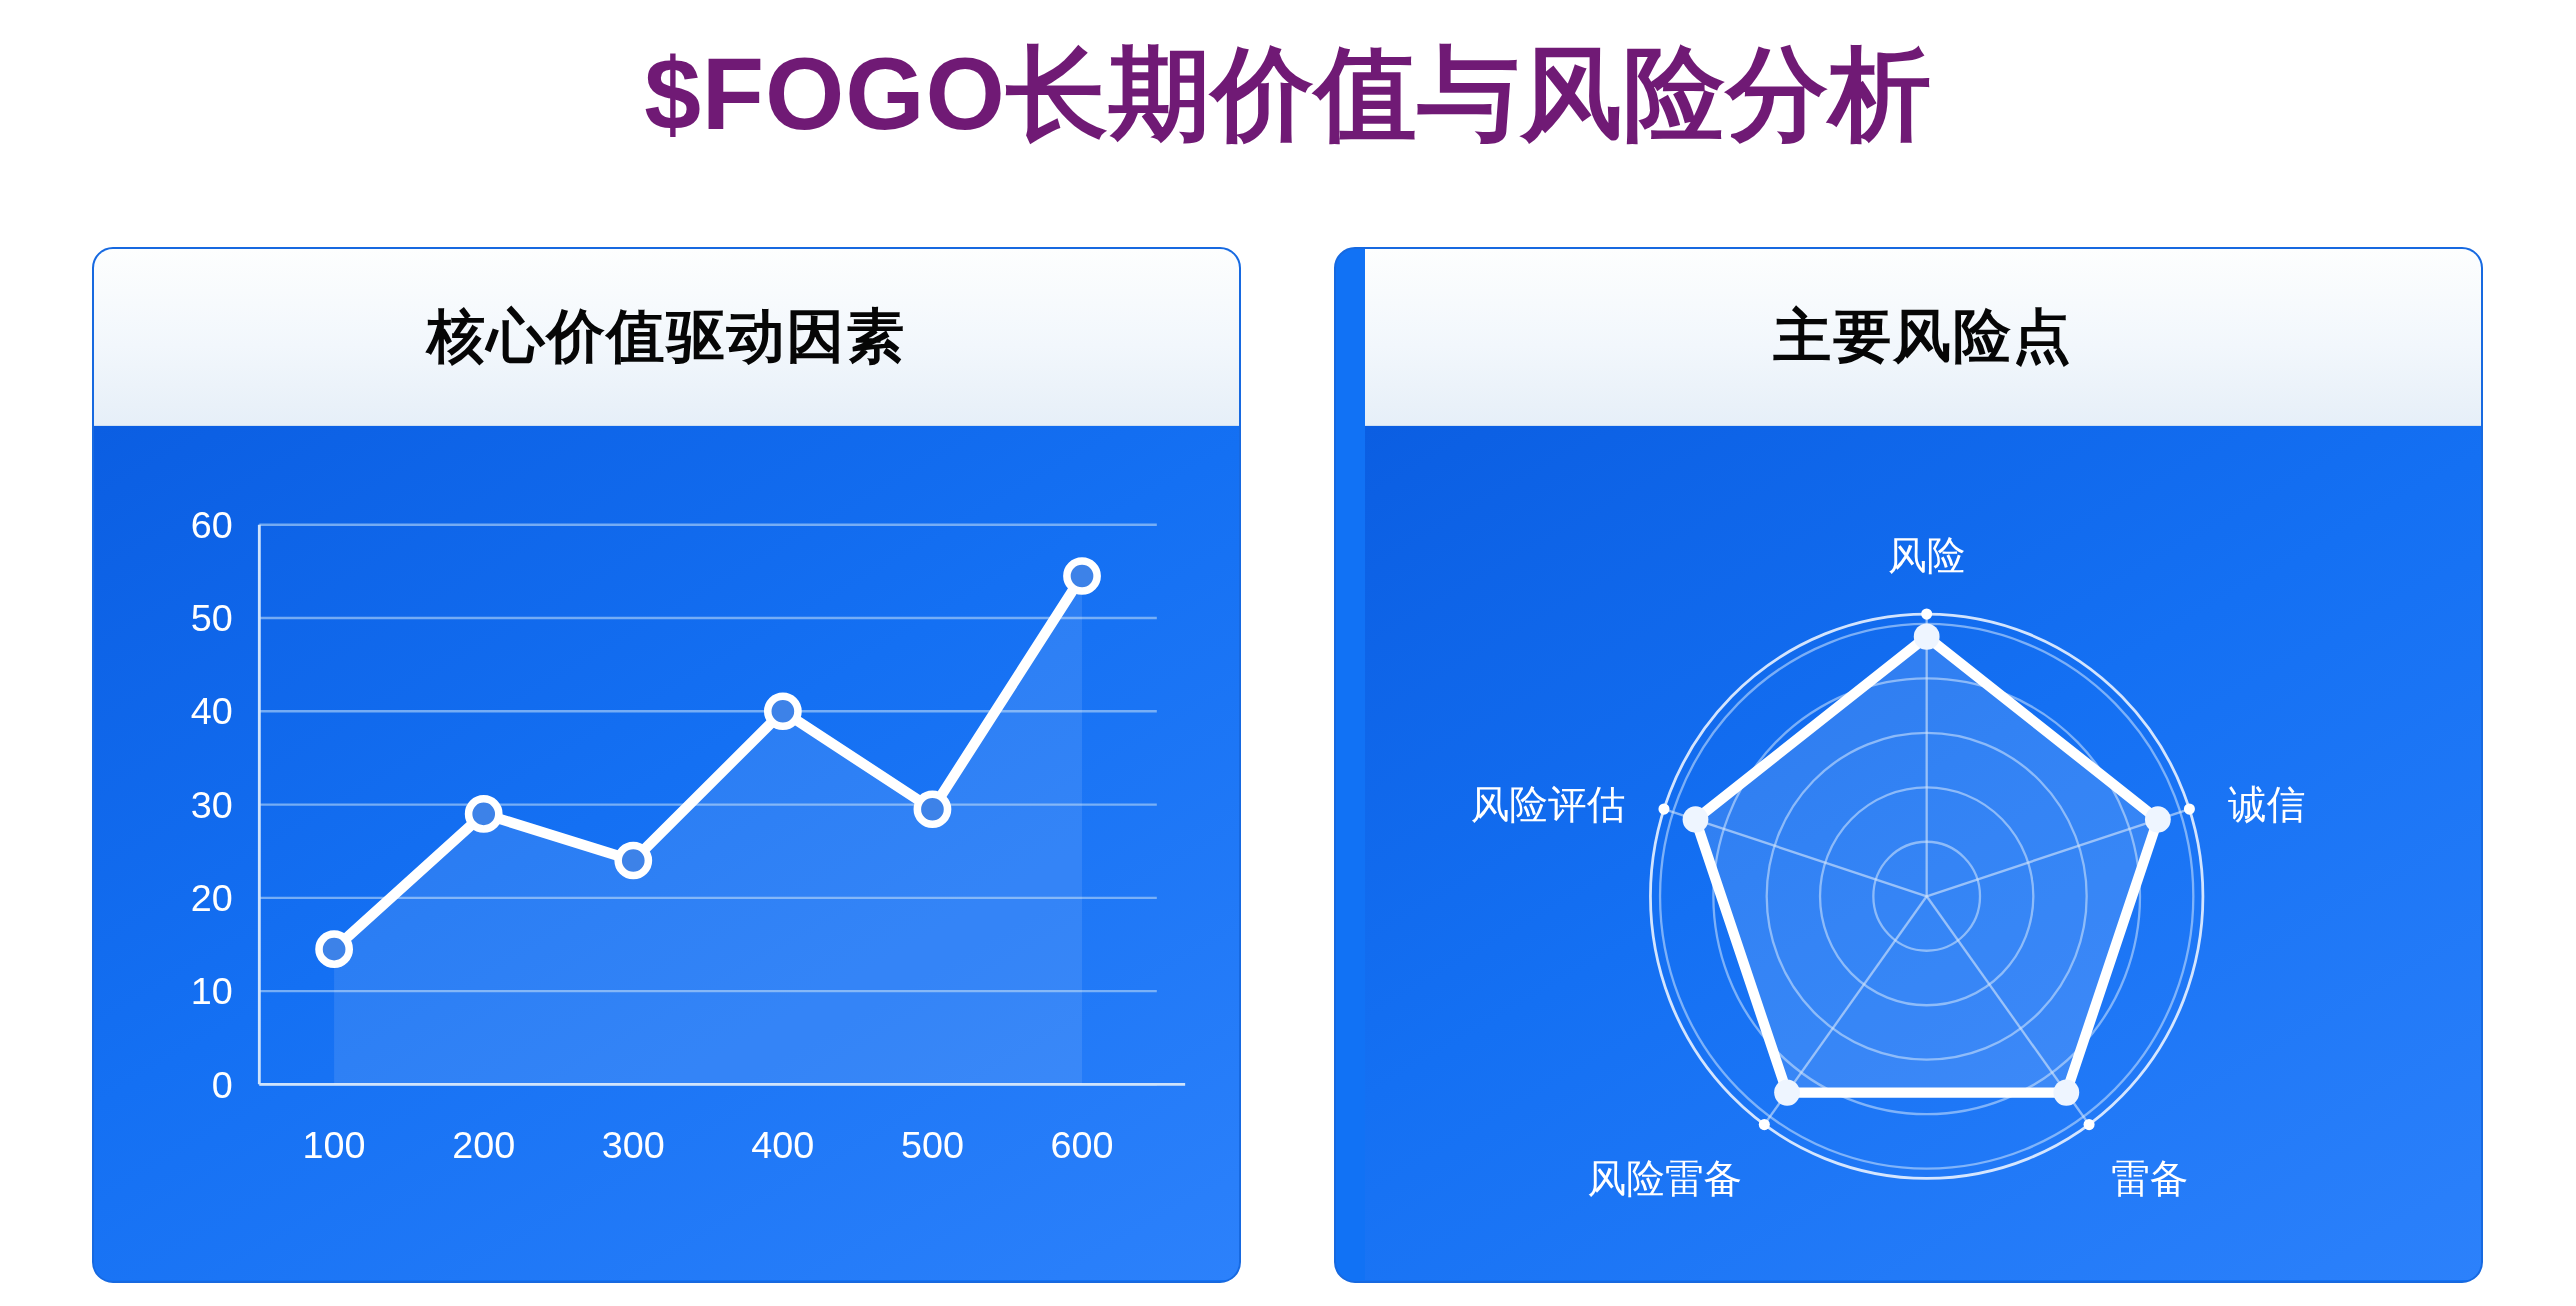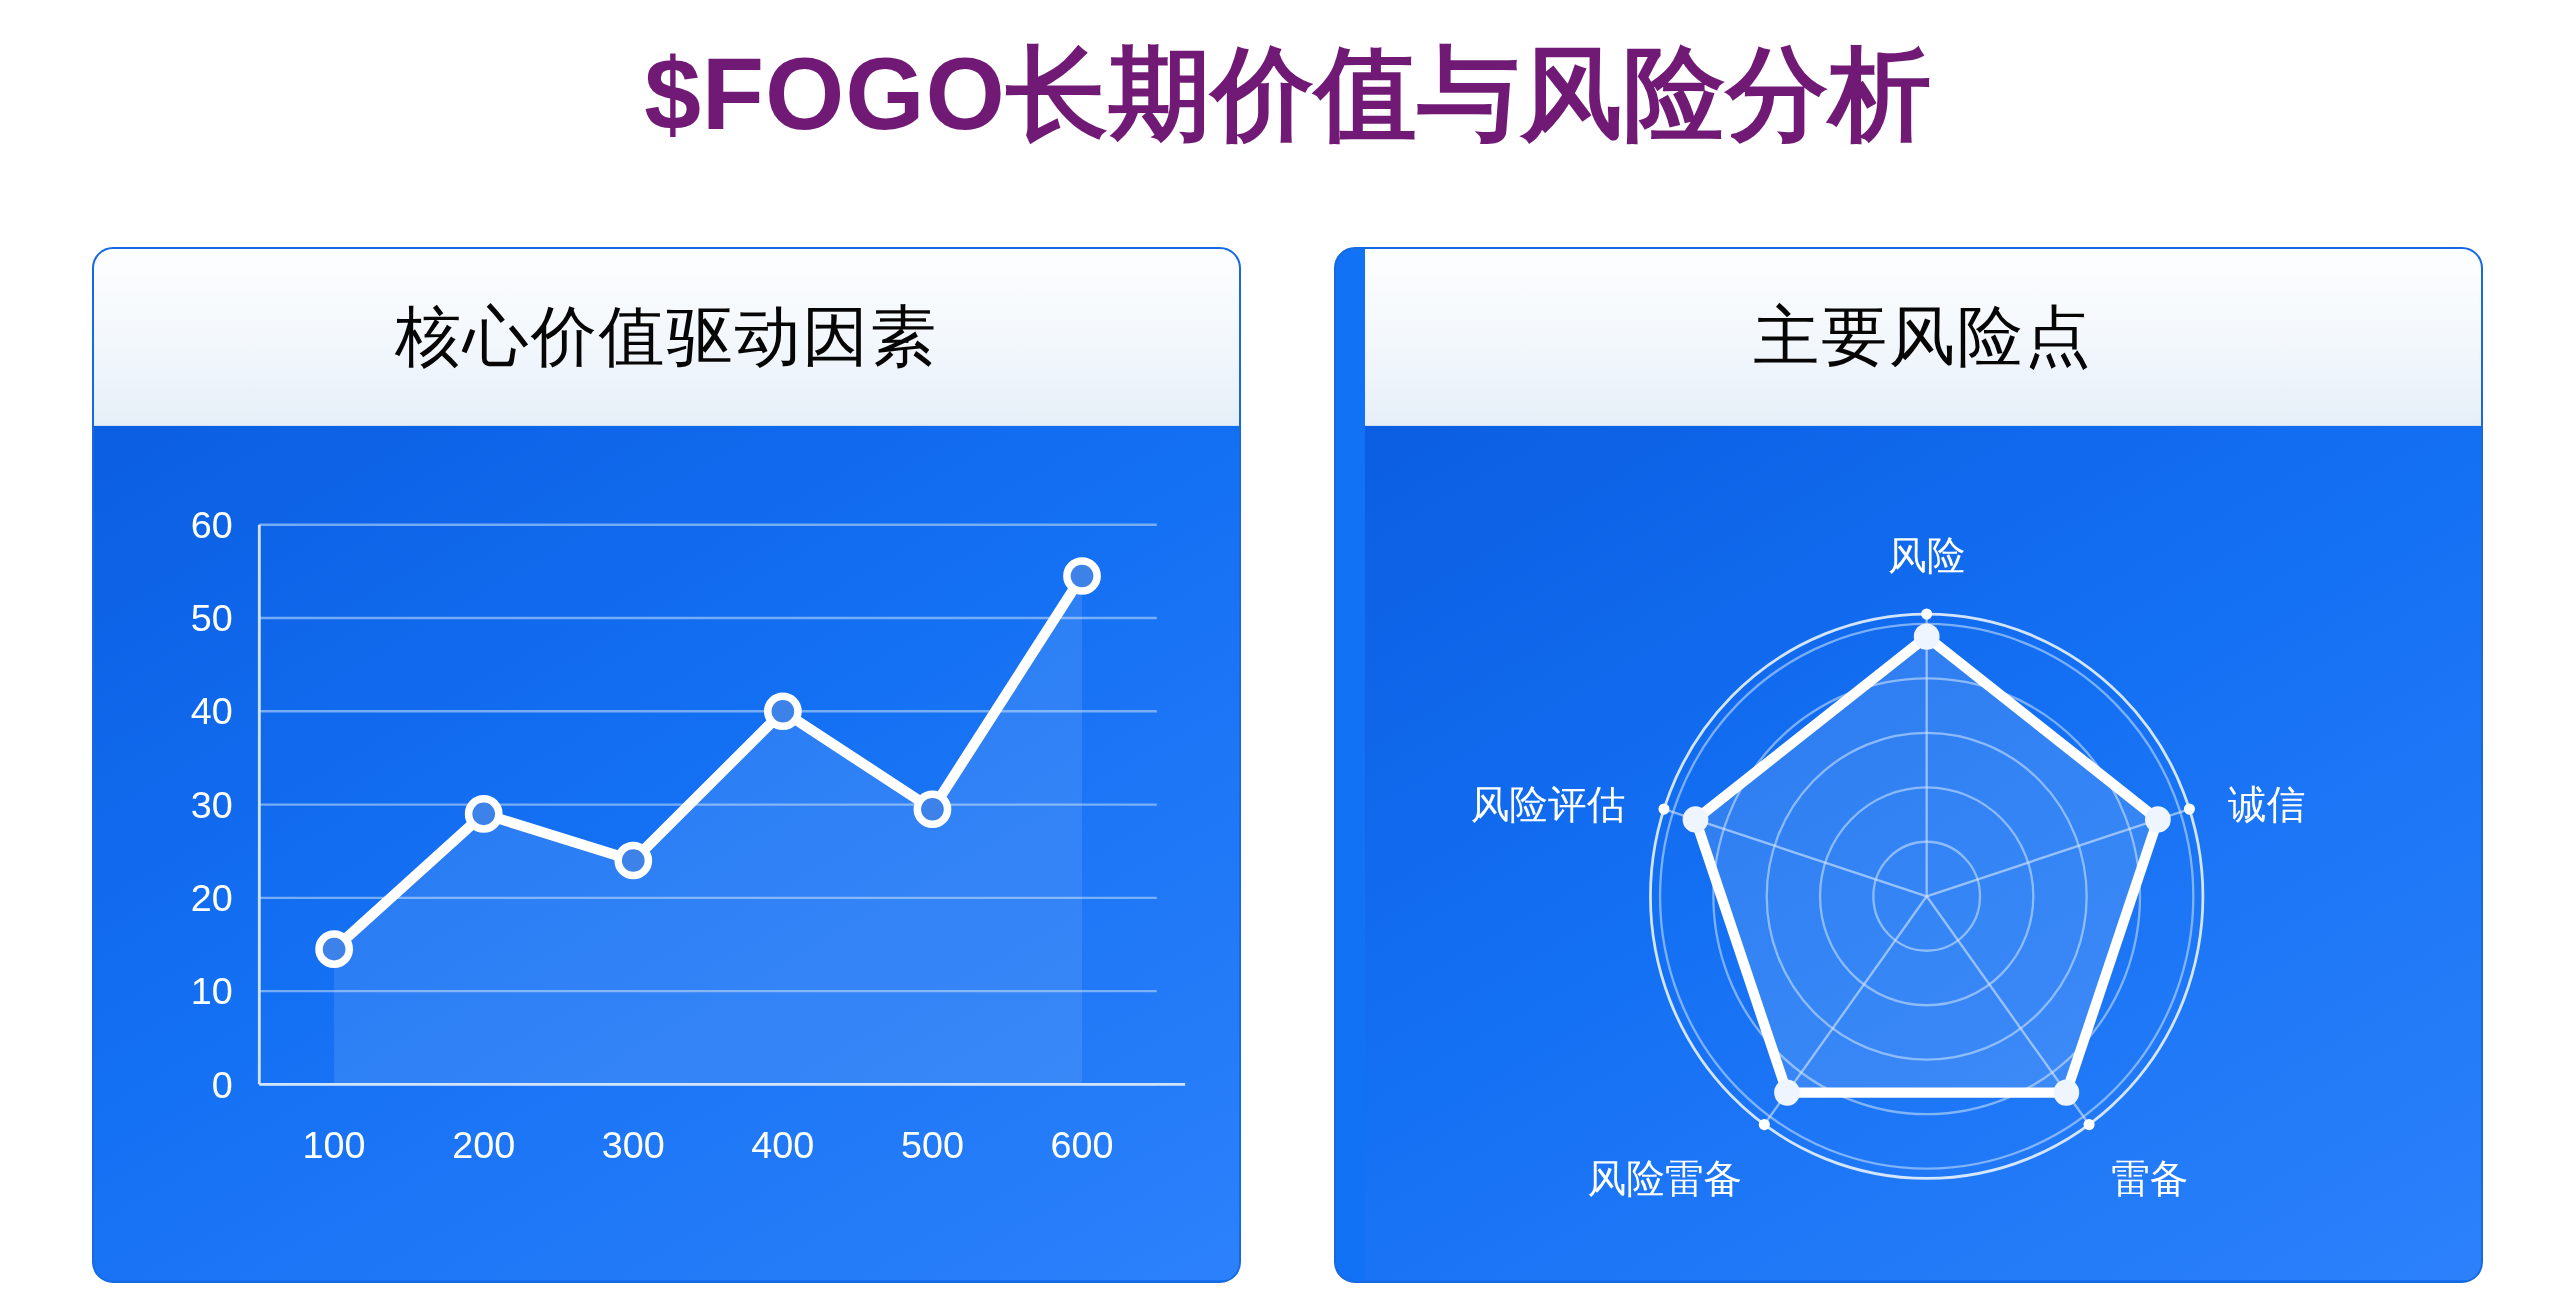--- a/index.html
+++ b/index.html
@@ -43,22 +43,22 @@
   .card-header{
     height:177px;
     box-sizing:border-box;
     background:linear-gradient(180deg,#fdfefe 0%,#f2f7fc 55%,#e6eff8 100%);
     display:flex;
     align-items:center;
     justify-content:center;
     border-bottom:0.9px solid #cfe0f2;
   }
   .card-header-title{
-    font-size:66px;
-    font-weight:normal;
+    font-size:58px;
+    font-weight:bold;
     color:#060606;
     letter-spacing:1.9px;
     white-space:nowrap;
   }
   .card-body{
     position:relative;
     height:calc(100% - 178px);
     background:linear-gradient(150deg,#0b5ee2 0%,#1470f3 45%,#2c81fb 100%);
   }
 

